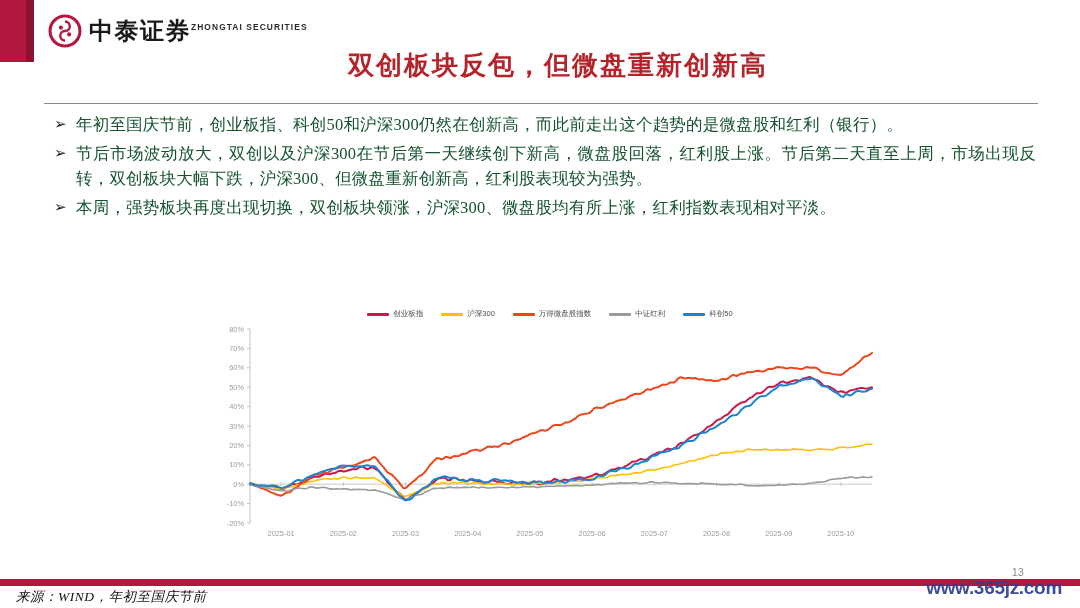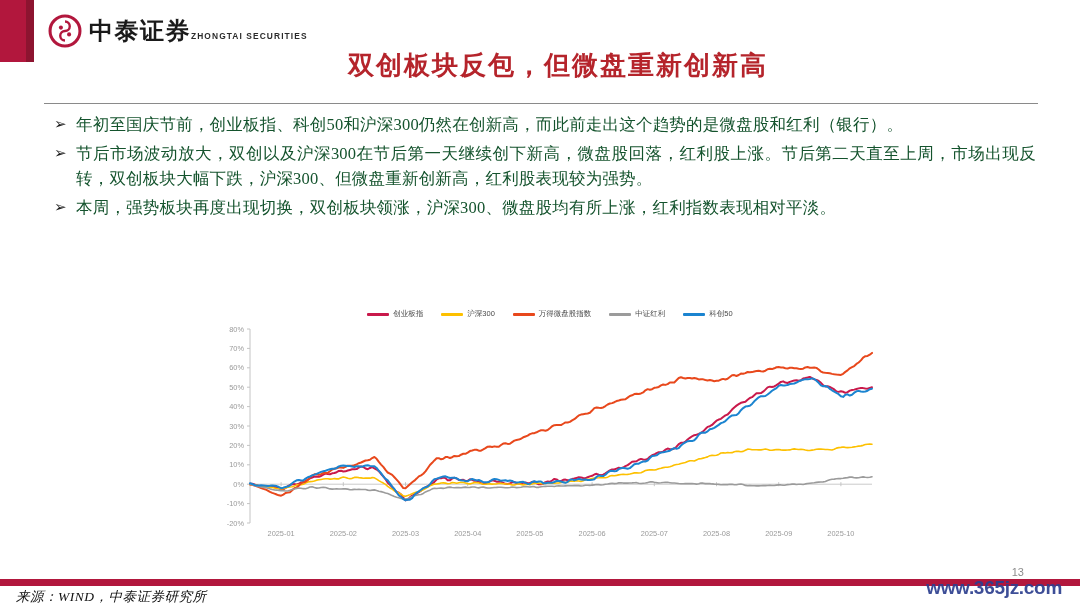--- a/index.html
+++ b/index.html
@@ -41,21 +41,21 @@
     font-size: 24px;
     letter-spacing: 1.5px;
     color: #1a1a1a;
   }
   #logo-en {
     font-family: "Liberation Sans", sans-serif;
     font-weight: bold;
     font-size: 8.4px;
     letter-spacing: 1.1px;
     color: #2b2b2b;
-    margin-top: 13px;
+    margin-top: 4px;
   }
 
   #page-title {
     position: absolute;
     left: 0; right: 0; top: 48px;
     text-align: center;
     font-family: "Liberation Serif", "DejaVu Serif", serif;
     font-weight: bold;
     font-size: 26px;
     letter-spacing: 2px;
@@ -280,15 +280,15 @@
       <text x="630.9" y="213" text-anchor="middle" class="axis-tick-label">2025-10</text>
       <path d="M40.00 160.69 L42.22 160.83 L44.44 161.44 L46.66 162.34 L48.89 162.87 L51.11 163.28 L53.33 163.36 L55.55 162.96 L57.77 163.10 L59.99 163.79 L62.21 163.93 L64.44 163.66 L66.66 164.08 L68.88 165.42 L71.10 166.69 L73.32 166.33 L75.54 164.81 L77.76 163.25 L79.99 162.03 L82.21 161.30 L84.43 161.12 L86.65 161.51 L88.87 160.75 L91.09 159.37 L93.31 159.09 L95.54 158.29 L97.76 156.57 L99.98 155.29 L102.20 154.49 L104.42 153.66 L106.64 153.59 L108.86 153.84 L111.09 153.00 L113.31 151.56 L115.53 150.60 L117.75 151.10 L119.97 151.27 L122.19 150.31 L124.41 150.03 L126.64 149.20 L128.86 147.88 L131.08 147.83 L133.30 148.49 L135.52 148.35 L137.74 147.55 L139.96 146.95 L142.19 146.33 L144.41 146.35 L146.63 146.07 L148.85 144.50 L151.07 143.40 L153.29 143.97 L155.51 145.54 L157.74 146.25 L159.96 144.99 L162.18 144.05 L164.40 145.31 L166.62 146.51 L168.84 148.11 L171.06 150.99 L173.29 153.31 L175.51 156.25 L177.73 159.69 L179.95 161.75 L182.17 163.91 L184.39 167.06 L186.61 168.86 L188.84 169.69 L191.06 171.51 L193.28 174.74 L195.50 177.37 L197.72 176.65 L199.94 174.38 L202.16 172.56 L204.39 171.51 L206.61 170.47 L208.83 169.21 L211.05 167.64 L213.27 165.54 L215.49 164.31 L217.71 163.23 L219.94 161.93 L222.16 160.69 L224.38 158.86 L226.60 156.49 L228.82 155.31 L231.04 155.25 L233.26 154.51 L235.49 155.15 L237.71 157.37 L239.93 157.37 L242.15 155.50 L244.37 154.65 L246.59 155.48 L248.81 156.93 L251.04 156.91 L253.26 156.77 L255.48 157.91 L257.70 157.74 L259.92 156.29 L262.14 156.78 L264.36 157.87 L266.59 157.71 L268.81 158.77 L271.03 160.14 L273.25 160.53 L275.47 160.55 L277.69 159.72 L279.91 158.25 L282.14 157.36 L284.36 157.76 L286.58 158.64 L288.80 158.83 L291.02 158.87 L293.24 159.82 L295.46 160.80 L297.69 161.04 L299.91 160.56 L302.13 159.22 L304.35 158.99 L306.57 160.10 L308.79 160.48 L311.01 160.38 L313.24 159.87 L315.46 159.59 L317.68 160.17 L319.90 160.22 L322.12 158.99 L324.34 158.69 L326.56 160.25 L328.79 161.25 L331.01 161.27 L333.23 160.65 L335.45 159.12 L337.67 158.59 L339.89 158.83 L342.11 157.49 L344.34 155.93 L346.56 156.43 L348.78 158.03 L351.00 158.05 L353.22 156.79 L355.44 156.62 L357.66 157.31 L359.89 157.02 L362.11 156.09 L364.33 155.58 L366.55 154.93 L368.77 154.31 L370.99 154.53 L373.21 155.04 L375.44 155.16 L377.66 154.28 L379.88 153.36 L382.10 152.84 L384.32 151.50 L386.54 150.83 L388.76 151.61 L390.99 152.12 L393.21 151.69 L395.43 150.34 L397.65 148.86 L399.87 147.42 L402.09 146.46 L404.31 146.53 L406.54 145.64 L408.76 144.77 L410.98 145.21 L413.20 144.52 L415.42 143.15 L417.64 142.17 L419.86 140.48 L422.09 138.77 L424.31 138.47 L426.53 138.27 L428.75 136.75 L430.97 135.89 L433.19 136.41 L435.41 136.78 L437.64 135.87 L439.86 133.72 L442.08 132.24 L444.30 131.51 L446.52 130.13 L448.74 129.20 L450.96 129.24 L453.19 128.60 L455.41 126.63 L457.63 125.55 L459.85 126.15 L462.07 126.30 L464.29 125.53 L466.51 123.70 L468.74 121.13 L470.96 119.80 L473.18 119.79 L475.40 118.67 L477.62 116.51 L479.84 114.82 L482.06 113.28 L484.29 112.21 L486.51 111.66 L488.73 110.96 L490.95 109.80 L493.17 108.43 L495.39 106.07 L497.61 103.86 L499.84 103.24 L502.06 101.96 L504.28 99.68 L506.50 97.65 L508.72 96.54 L510.94 95.85 L513.16 93.97 L515.39 92.36 L517.61 91.52 L519.83 89.20 L522.05 86.54 L524.27 84.44 L526.49 82.65 L528.71 81.21 L530.94 79.83 L533.16 79.30 L535.38 78.72 L537.60 76.72 L539.82 74.97 L542.04 74.17 L544.26 72.19 L546.49 70.29 L548.71 70.34 L550.93 70.10 L553.15 68.72 L555.37 66.64 L557.59 64.39 L559.81 63.67 L562.04 63.97 L564.26 63.44 L566.48 62.18 L568.70 60.66 L570.92 58.91 L573.14 58.36 L575.36 59.60 L577.59 60.01 L579.81 58.90 L582.03 58.13 L584.25 57.50 L586.47 57.18 L588.69 57.81 L590.91 57.17 L593.14 55.42 L595.36 55.03 L597.58 54.53 L599.80 53.88 L602.02 55.10 L604.24 56.35 L606.46 56.90 L608.69 57.98 L610.91 59.81 L613.13 62.28 L615.35 63.42 L617.57 63.24 L619.79 64.00 L622.01 65.07 L624.24 66.43 L626.46 68.39 L628.68 68.89 L630.90 68.21 L633.12 68.74 L635.34 69.85 L637.56 69.13 L639.79 67.64 L642.01 67.05 L644.23 66.63 L646.45 66.02 L648.67 65.39 L650.89 65.00 L653.11 65.12 L655.34 65.59 L657.56 65.74 L659.78 64.93 L662.00 64.24" fill="none" stroke="#c9194b" stroke-width="2" stroke-linejoin="round" stroke-linecap="round"></path>
       <path d="M40.00 161.68 L42.22 161.70 L44.44 161.88 L46.66 162.36 L48.89 162.86 L51.11 162.96 L53.33 162.94 L55.55 163.38 L57.77 163.93 L59.99 164.10 L62.21 164.49 L64.44 165.05 L66.66 165.45 L68.88 165.79 L71.10 165.90 L73.32 165.73 L75.54 165.01 L77.76 164.27 L79.99 164.00 L82.21 163.72 L84.43 162.89 L86.65 161.91 L88.87 161.65 L91.09 161.66 L93.31 161.19 L95.54 160.03 L97.76 159.02 L99.98 158.64 L102.20 158.47 L104.42 157.93 L106.64 157.14 L108.86 156.74 L111.09 156.42 L113.31 156.07 L115.53 155.79 L117.75 155.76 L119.97 156.16 L122.19 156.04 L124.41 155.59 L126.64 155.87 L128.86 155.85 L131.08 154.83 L133.30 154.08 L135.52 154.47 L137.74 155.33 L139.96 155.76 L142.19 155.34 L144.41 154.41 L146.63 154.30 L148.85 154.63 L151.07 154.89 L153.29 155.28 L155.51 155.14 L157.74 155.10 L159.96 155.16 L162.18 154.62 L164.40 154.82 L166.62 156.18 L168.84 157.61 L171.06 158.89 L173.29 160.06 L175.51 161.41 L177.73 163.34 L179.95 164.96 L182.17 166.15 L184.39 167.85 L186.61 169.16 L188.84 169.82 L191.06 171.14 L193.28 172.86 L195.50 173.26 L197.72 172.50 L199.94 171.63 L202.16 170.65 L204.39 169.71 L206.61 169.04 L208.83 168.64 L211.05 167.87 L213.27 166.70 L215.49 165.53 L217.71 164.05 L219.94 162.82 L222.16 161.94 L224.38 161.11 L226.60 160.96 L228.82 160.65 L231.04 160.00 L233.26 159.85 L235.49 160.13 L237.71 160.69 L239.93 160.45 L242.15 159.59 L244.37 159.79 L246.59 160.29 L248.81 159.70 L251.04 159.20 L253.26 159.51 L255.48 159.99 L257.70 160.61 L259.92 160.90 L262.14 160.27 L264.36 159.63 L266.59 159.69 L268.81 159.92 L271.03 160.46 L273.25 161.20 L275.47 161.32 L277.69 160.87 L279.91 160.89 L282.14 161.13 L284.36 160.98 L286.58 160.83 L288.80 160.46 L291.02 160.36 L293.24 160.73 L295.46 160.86 L297.69 160.93 L299.91 161.25 L302.13 161.86 L304.35 162.01 L306.57 161.19 L308.79 160.71 L311.01 161.36 L313.24 161.96 L315.46 161.54 L317.68 161.16 L319.90 161.51 L322.12 161.08 L324.34 160.33 L326.56 160.12 L328.79 160.14 L331.01 160.58 L333.23 160.60 L335.45 160.33 L337.67 160.16 L339.89 159.89 L342.11 160.19 L344.34 160.28 L346.56 160.03 L348.78 160.07 L351.00 159.54 L353.22 159.09 L355.44 159.42 L357.66 158.96 L359.89 158.17 L362.11 158.30 L364.33 158.19 L366.55 157.73 L368.77 158.02 L370.99 158.42 L373.21 157.84 L375.44 156.77 L377.66 156.30 L379.88 156.09 L382.10 155.46 L384.32 154.93 L386.54 154.94 L388.76 154.79 L390.99 154.49 L393.21 154.64 L395.43 154.72 L397.65 154.16 L399.87 152.95 L402.09 152.47 L404.31 152.71 L406.54 152.36 L408.76 151.85 L410.98 151.49 L413.20 151.36 L415.42 151.44 L417.64 151.36 L419.86 150.94 L422.09 150.41 L424.31 149.85 L426.53 149.75 L428.75 150.06 L430.97 149.79 L433.19 148.67 L435.41 147.58 L437.64 147.14 L439.86 146.83 L442.08 146.82 L444.30 147.07 L446.52 146.60 L448.74 145.75 L450.96 145.23 L453.19 144.62 L455.41 144.24 L457.63 144.21 L459.85 143.80 L462.07 143.03 L464.29 142.01 L466.51 141.44 L468.74 141.21 L470.96 140.52 L473.18 139.97 L475.40 139.56 L477.62 138.61 L479.84 137.75 L482.06 137.79 L484.29 137.93 L486.51 136.90 L488.73 135.86 L490.95 135.68 L493.17 135.12 L495.39 134.55 L497.61 133.87 L499.84 132.67 L502.06 132.37 L504.28 132.51 L506.50 132.24 L508.72 131.39 L510.94 130.03 L513.16 129.80 L515.39 130.00 L517.61 129.54 L519.83 129.71 L522.05 129.67 L524.27 128.69 L526.49 128.18 L528.71 128.38 L530.94 128.67 L533.16 128.41 L535.38 127.24 L537.60 126.17 L539.82 126.29 L542.04 126.81 L544.26 126.77 L546.49 126.69 L548.71 126.85 L550.93 126.89 L553.15 126.42 L555.37 125.93 L557.59 126.45 L559.81 127.23 L562.04 127.23 L564.26 126.89 L566.48 126.58 L568.70 126.57 L570.92 126.86 L573.14 127.09 L575.36 127.11 L577.59 127.04 L579.81 126.91 L582.03 126.34 L584.25 125.87 L586.47 126.18 L588.69 126.49 L590.91 126.32 L593.14 126.57 L595.36 127.05 L597.58 127.36 L599.80 127.46 L602.02 127.12 L604.24 126.82 L606.46 126.32 L608.69 126.04 L610.91 126.12 L613.13 126.21 L615.35 126.50 L617.57 126.53 L619.79 126.70 L622.01 126.94 L624.24 126.31 L626.46 125.15 L628.68 124.61 L630.90 124.39 L633.12 124.08 L635.34 124.38 L637.56 124.59 L639.79 124.45 L642.01 124.22 L644.23 123.84 L646.45 123.53 L648.67 123.13 L650.89 122.88 L653.11 122.35 L655.34 121.58 L657.56 121.20 L659.78 121.06 L662.00 121.25" fill="none" stroke="#fdc000" stroke-width="1.6" stroke-linejoin="round" stroke-linecap="round"></path>
       <path d="M40.00 161.43 L42.22 161.77 L44.44 162.65 L46.66 163.36 L48.89 164.05 L51.11 165.09 L53.33 165.90 L55.55 166.45 L57.77 167.54 L59.99 168.90 L62.21 169.83 L64.44 170.60 L66.66 171.51 L68.88 172.33 L71.10 172.67 L73.32 171.66 L75.54 170.06 L77.76 169.63 L79.99 169.16 L82.21 167.27 L84.43 165.24 L86.65 164.33 L88.87 162.64 L91.09 160.33 L93.31 159.35 L95.54 158.69 L97.76 157.16 L99.98 154.63 L102.20 152.53 L104.42 151.28 L106.64 151.17 L108.86 151.89 L111.09 151.14 L113.31 150.00 L115.53 150.00 L117.75 149.85 L119.97 148.30 L122.19 146.46 L124.41 145.78 L126.64 145.29 L128.86 144.48 L131.08 144.41 L133.30 144.89 L135.52 143.92 L137.74 142.70 L139.96 142.79 L142.19 142.72 L144.41 142.25 L146.63 141.32 L148.85 140.21 L151.07 139.51 L153.29 138.48 L155.51 137.49 L157.74 137.21 L159.96 136.76 L162.18 135.06 L164.40 134.02 L166.62 135.81 L168.84 138.91 L171.06 141.59 L173.29 143.86 L175.51 146.82 L177.73 149.52 L179.95 150.57 L182.17 151.88 L184.39 154.25 L186.61 156.61 L188.84 159.10 L191.06 162.19 L193.28 165.04 L195.50 165.32 L197.72 163.29 L199.94 161.17 L202.16 159.23 L204.39 157.64 L206.61 155.61 L208.83 153.41 L211.05 152.31 L213.27 150.78 L215.49 148.38 L217.71 145.20 L219.94 142.00 L222.16 139.84 L224.38 137.41 L226.60 135.27 L228.82 135.22 L231.04 136.29 L233.26 135.71 L235.49 134.12 L237.71 134.12 L239.93 134.97 L242.15 134.23 L244.37 132.95 L246.59 133.14 L248.81 133.10 L251.04 131.72 L253.26 130.78 L255.48 130.77 L257.70 129.58 L259.92 128.07 L262.14 127.56 L264.36 126.87 L266.59 126.75 L268.81 127.66 L271.03 127.66 L273.25 126.48 L275.47 125.14 L277.69 123.66 L279.91 123.59 L282.14 123.97 L284.36 123.36 L286.58 123.83 L288.80 123.73 L291.02 122.00 L293.24 120.59 L295.46 120.27 L297.69 120.91 L299.91 120.70 L302.13 119.09 L304.35 117.65 L306.57 116.95 L308.79 116.57 L311.01 115.73 L313.24 114.29 L315.46 113.47 L317.68 112.62 L319.90 111.12 L322.12 110.35 L324.34 110.14 L326.56 109.26 L328.79 108.07 L331.01 107.28 L333.23 107.27 L335.45 107.72 L337.67 107.06 L339.89 105.21 L342.11 103.22 L344.34 102.18 L346.56 101.95 L348.78 101.98 L351.00 102.07 L353.22 100.76 L355.44 99.42 L357.66 99.56 L359.89 98.87 L362.11 97.32 L364.33 96.16 L366.55 94.35 L368.77 92.41 L370.99 91.58 L373.21 91.20 L375.44 90.80 L377.66 90.50 L379.88 89.73 L382.10 87.55 L384.32 85.11 L386.54 84.43 L388.76 84.84 L390.99 84.98 L393.21 84.45 L395.43 83.04 L397.65 81.47 L399.87 80.52 L402.09 80.13 L404.31 79.22 L406.54 78.08 L408.76 77.48 L410.98 76.80 L413.20 76.44 L415.42 76.25 L417.64 74.60 L419.86 72.98 L422.09 72.27 L424.31 71.11 L426.53 70.80 L428.75 70.94 L430.97 70.44 L433.19 69.39 L435.41 67.36 L437.64 66.15 L439.86 66.71 L442.08 66.19 L444.30 64.85 L446.52 64.57 L448.74 63.93 L450.96 62.37 L453.19 61.48 L455.41 61.89 L457.63 61.11 L459.85 59.44 L462.07 59.61 L464.29 59.45 L466.51 57.25 L468.74 55.01 L470.96 54.31 L473.18 55.00 L475.40 55.55 L477.62 54.95 L479.84 54.96 L482.06 55.54 L484.29 54.96 L486.51 55.53 L488.73 56.44 L490.95 56.16 L493.17 56.37 L495.39 57.01 L497.61 57.43 L499.84 57.05 L502.06 57.52 L504.28 58.18 L506.50 57.80 L508.72 57.65 L510.94 56.53 L513.16 55.89 L515.39 56.46 L517.61 55.72 L519.83 53.97 L522.05 52.30 L524.27 52.07 L526.49 53.01 L528.71 52.03 L530.94 50.60 L533.16 50.83 L535.38 50.16 L537.60 49.01 L539.82 49.25 L542.04 49.10 L544.26 48.47 L546.49 48.04 L548.71 47.75 L550.93 48.24 L553.15 48.49 L555.37 47.70 L557.59 46.23 L559.81 45.71 L562.04 46.10 L564.26 45.31 L566.48 44.23 L568.70 44.11 L570.92 44.41 L573.14 44.52 L575.36 45.22 L577.59 45.60 L579.81 44.76 L582.03 44.72 L584.25 45.16 L586.47 45.29 L588.69 45.69 L590.91 46.02 L593.14 45.70 L595.36 44.44 L597.58 44.03 L599.80 44.68 L602.02 44.65 L604.24 44.50 L606.46 44.88 L608.69 46.47 L610.91 48.58 L613.13 49.48 L615.35 49.74 L617.57 49.89 L619.79 50.25 L622.01 50.87 L624.24 51.33 L626.46 51.60 L628.68 51.74 L630.90 51.94 L633.12 50.76 L635.34 48.88 L637.56 47.39 L639.79 45.28 L642.01 44.15 L644.23 43.02 L646.45 40.91 L648.67 39.52 L650.89 37.40 L653.11 34.54 L655.34 33.19 L657.56 32.96 L659.78 31.71 L662.00 29.92" fill="none" stroke="#e8481c" stroke-width="2" stroke-linejoin="round" stroke-linecap="round"></path>
       <path d="M40.00 161.24 L42.22 161.75 L44.44 162.43 L46.66 162.94 L48.89 163.37 L51.11 163.86 L53.33 164.21 L55.55 164.58 L57.77 165.18 L59.99 165.86 L62.21 166.44 L64.44 166.86 L66.66 167.08 L68.88 167.38 L71.10 167.73 L73.32 167.78 L75.54 167.93 L77.76 167.95 L79.99 167.22 L82.21 166.38 L84.43 165.95 L86.65 165.40 L88.87 164.96 L91.09 165.22 L93.31 165.67 L95.54 165.70 L97.76 165.09 L99.98 164.08 L102.20 163.82 L104.42 164.51 L106.64 165.11 L108.86 164.98 L111.09 164.44 L113.31 164.22 L115.53 164.46 L117.75 165.20 L119.97 165.89 L122.19 166.09 L124.41 165.96 L126.64 165.84 L128.86 166.03 L131.08 165.98 L133.30 165.84 L135.52 165.92 L137.74 166.14 L139.96 166.68 L142.19 166.65 L144.41 166.37 L146.63 166.43 L148.85 166.30 L151.07 166.43 L153.29 166.52 L155.51 166.54 L157.74 167.12 L159.96 167.56 L162.18 167.14 L164.40 166.88 L166.62 167.60 L168.84 168.26 L171.06 168.62 L173.29 169.24 L175.51 170.03 L177.73 170.60 L179.95 171.47 L182.17 172.59 L184.39 173.50 L186.61 174.19 L188.84 174.70 L191.06 175.50 L193.28 175.97 L195.50 175.80 L197.72 175.46 L199.94 174.72 L202.16 173.57 L204.39 172.65 L206.61 172.14 L208.83 171.78 L211.05 171.46 L213.27 170.45 L215.49 168.89 L217.71 167.98 L219.94 167.15 L222.16 165.88 L224.38 165.32 L226.60 165.50 L228.82 165.32 L231.04 165.17 L233.26 165.36 L235.49 165.07 L237.71 164.37 L239.93 164.16 L242.15 164.48 L244.37 164.74 L246.59 164.66 L248.81 164.55 L251.04 164.69 L253.26 164.34 L255.48 164.12 L257.70 164.51 L259.92 164.35 L262.14 163.94 L264.36 163.96 L266.59 164.52 L268.81 164.86 L271.03 164.31 L273.25 164.06 L275.47 164.60 L277.69 165.04 L279.91 165.02 L282.14 164.69 L284.36 164.49 L286.58 164.41 L288.80 164.22 L291.02 164.29 L293.24 164.51 L295.46 164.69 L297.69 164.82 L299.91 164.51 L302.13 164.06 L304.35 164.26 L306.57 164.65 L308.79 164.57 L311.01 164.25 L313.24 163.80 L315.46 163.52 L317.68 163.68 L319.90 163.96 L322.12 163.63 L324.34 163.63 L326.56 164.42 L328.79 164.35 L331.01 163.70 L333.23 163.52 L335.45 163.33 L337.67 163.25 L339.89 163.25 L342.11 163.30 L344.34 163.44 L346.56 163.03 L348.78 162.78 L351.00 162.96 L353.22 163.02 L355.44 162.90 L357.66 162.79 L359.89 162.82 L362.11 162.72 L364.33 162.61 L366.55 162.48 L368.77 162.63 L370.99 162.95 L373.21 162.67 L375.44 162.19 L377.66 162.31 L379.88 162.42 L382.10 162.08 L384.32 161.84 L386.54 161.56 L388.76 161.61 L390.99 161.99 L393.21 161.75 L395.43 161.21 L397.65 161.05 L399.87 160.66 L402.09 160.29 L404.31 160.59 L406.54 160.55 L408.76 159.88 L410.98 159.80 L413.20 160.08 L415.42 160.10 L417.64 160.11 L419.86 159.94 L422.09 159.91 L424.31 159.72 L426.53 159.67 L428.75 160.25 L430.97 160.51 L433.19 160.29 L435.41 160.07 L437.64 159.61 L439.86 158.89 L442.08 158.81 L444.30 159.28 L446.52 159.66 L448.74 159.93 L450.96 159.77 L453.19 159.52 L455.41 159.42 L457.63 159.33 L459.85 159.67 L462.07 159.97 L464.29 159.96 L466.51 160.19 L468.74 160.54 L470.96 160.74 L473.18 160.81 L475.40 160.67 L477.62 160.58 L479.84 160.59 L482.06 160.48 L484.29 160.73 L486.51 161.10 L488.73 160.67 L490.95 160.00 L493.17 160.17 L495.39 160.62 L497.61 160.55 L499.84 160.63 L502.06 160.92 L504.28 161.09 L506.50 161.18 L508.72 161.35 L510.94 161.70 L513.16 161.61 L515.39 161.53 L517.61 161.62 L519.83 161.31 L522.05 161.33 L524.27 161.81 L526.49 161.82 L528.71 161.29 L530.94 160.99 L533.16 161.45 L535.38 162.39 L537.60 162.76 L539.82 162.66 L542.04 162.73 L544.26 162.77 L546.49 162.83 L548.71 162.86 L550.93 162.78 L553.15 162.65 L555.37 162.62 L557.59 162.48 L559.81 162.37 L562.04 162.57 L564.26 162.50 L566.48 162.15 L568.70 161.88 L570.92 161.92 L573.14 162.26 L575.36 162.09 L577.59 161.61 L579.81 161.47 L582.03 161.10 L584.25 161.10 L586.47 161.53 L588.69 161.31 L590.91 161.29 L593.14 161.43 L595.36 160.91 L597.58 160.52 L599.80 160.29 L602.02 160.02 L604.24 159.81 L606.46 159.35 L608.69 159.09 L610.91 159.03 L613.13 158.89 L615.35 158.43 L617.57 157.49 L619.79 156.75 L622.01 156.32 L624.24 156.13 L626.46 155.80 L628.68 155.46 L630.90 155.58 L633.12 155.33 L635.34 154.86 L637.56 154.60 L639.79 154.12 L642.01 154.15 L644.23 154.69 L646.45 154.85 L648.67 154.75 L650.89 154.26 L653.11 153.88 L655.34 154.23 L657.56 154.52 L659.78 154.31 L662.00 153.76" fill="none" stroke="#9b9b9b" stroke-width="1.6" stroke-linejoin="round" stroke-linecap="round"></path>
       <path d="M40.00 160.29 L42.22 160.95 L44.44 161.99 L46.66 162.47 L48.89 162.42 L51.11 162.33 L53.33 162.42 L55.55 162.72 L57.77 163.05 L59.99 162.77 L62.21 162.43 L64.44 162.68 L66.66 163.06 L68.88 164.03 L71.10 165.15 L73.32 164.79 L75.54 163.94 L77.76 163.55 L79.99 162.27 L82.21 160.22 L84.43 158.54 L86.65 157.33 L88.87 156.96 L91.09 157.58 L93.31 157.49 L95.54 155.64 L97.76 154.26 L99.98 153.49 L102.20 152.36 L104.42 151.67 L106.64 150.91 L108.86 149.88 L111.09 148.84 L113.31 148.20 L115.53 147.69 L117.75 146.90 L119.97 146.22 L122.19 145.72 L124.41 145.70 L126.64 144.93 L128.86 143.36 L131.08 142.68 L133.30 142.52 L135.52 142.69 L137.74 143.09 L139.96 143.03 L142.19 143.55 L144.41 143.95 L146.63 143.27 L148.85 143.32 L151.07 143.66 L153.29 143.25 L155.51 142.49 L157.74 142.24 L159.96 142.86 L162.18 143.26 L164.40 143.22 L166.62 144.98 L168.84 147.79 L171.06 150.18 L173.29 153.45 L175.51 155.92 L177.73 157.38 L179.95 160.32 L182.17 163.62 L184.39 165.96 L186.61 169.45 L188.84 172.50 L191.06 173.87 L193.28 176.13 L195.50 177.30 L197.72 176.59 L199.94 176.64 L202.16 175.21 L204.39 172.01 L206.61 169.83 L208.83 168.33 L211.05 166.78 L213.27 165.15 L215.49 164.31 L217.71 163.52 L219.94 161.38 L222.16 158.25 L224.38 156.13 L226.60 155.62 L228.82 154.94 L231.04 154.10 L233.26 153.46 L235.49 153.34 L237.71 154.29 L239.93 154.98 L242.15 154.81 L244.37 154.71 L246.59 155.28 L248.81 156.70 L251.04 157.33 L253.26 157.42 L255.48 158.15 L257.70 158.10 L259.92 156.91 L262.14 155.94 L264.36 156.68 L266.59 157.41 L268.81 157.03 L271.03 157.99 L273.25 159.20 L275.47 159.27 L277.69 159.22 L279.91 158.37 L282.14 156.75 L284.36 156.05 L286.58 156.17 L288.80 156.88 L291.02 157.85 L293.24 157.40 L295.46 157.29 L297.69 157.97 L299.91 157.47 L302.13 157.91 L304.35 159.27 L306.57 159.39 L308.79 159.26 L311.01 159.00 L313.24 158.85 L315.46 159.84 L317.68 160.91 L319.90 160.74 L322.12 159.00 L324.34 158.23 L326.56 159.02 L328.79 158.50 L331.01 158.55 L333.23 160.13 L335.45 160.29 L337.67 159.83 L339.89 159.86 L342.11 159.68 L344.34 158.97 L346.56 158.02 L348.78 157.99 L351.00 158.50 L353.22 159.17 L355.44 159.80 L357.66 158.88 L359.89 156.75 L362.11 156.43 L364.33 157.29 L366.55 156.65 L368.77 155.82 L370.99 156.41 L373.21 156.85 L375.44 156.52 L377.66 156.98 L379.88 157.12 L382.10 156.85 L384.32 156.24 L386.54 153.87 L388.76 152.50 L390.99 153.06 L393.21 153.06 L395.43 151.74 L397.65 149.47 L399.87 148.05 L402.09 147.85 L404.31 148.28 L406.54 147.99 L408.76 146.12 L410.98 145.05 L413.20 145.05 L415.42 145.31 L417.64 145.73 L419.86 145.14 L422.09 143.28 L424.31 141.22 L426.53 140.66 L428.75 140.63 L430.97 139.43 L433.19 138.55 L435.41 138.46 L437.64 137.53 L439.86 135.13 L442.08 133.10 L444.30 132.75 L446.52 132.37 L448.74 130.70 L450.96 129.58 L453.19 129.28 L455.41 128.67 L457.63 128.34 L459.85 127.76 L462.07 126.11 L464.29 125.12 L466.51 125.82 L468.74 125.10 L470.96 122.48 L473.18 120.72 L475.40 119.42 L477.62 118.19 L479.84 118.10 L482.06 118.12 L484.29 117.22 L486.51 115.02 L488.73 111.75 L490.95 109.70 L493.17 109.41 L495.39 109.63 L497.61 108.40 L499.84 106.21 L502.06 105.70 L504.28 104.88 L506.50 103.37 L508.72 101.87 L510.94 100.16 L513.16 99.34 L515.39 98.02 L517.61 95.86 L519.83 93.77 L522.05 92.43 L524.27 92.21 L526.49 92.09 L528.71 90.16 L530.94 87.18 L533.16 85.10 L535.38 83.60 L537.60 83.14 L539.82 82.85 L542.04 80.90 L544.26 78.35 L546.49 76.31 L548.71 74.35 L550.93 73.21 L553.15 73.33 L555.37 73.01 L557.59 71.53 L559.81 69.71 L562.04 67.78 L564.26 66.37 L566.48 65.11 L568.70 62.83 L570.92 61.91 L573.14 62.43 L575.36 62.39 L577.59 61.95 L579.81 61.08 L582.03 60.66 L584.25 60.47 L586.47 59.56 L588.69 58.36 L590.91 57.53 L593.14 56.67 L595.36 56.15 L597.58 56.36 L599.80 55.98 L602.02 55.37 L604.24 55.98 L606.46 57.68 L608.69 59.84 L610.91 62.32 L613.13 63.35 L615.35 63.01 L617.57 63.87 L619.79 65.85 L622.01 67.28 L624.24 68.57 L626.46 69.94 L628.68 71.20 L630.90 73.27 L633.12 73.89 L635.34 71.86 L637.56 71.29 L639.79 72.53 L642.01 71.76 L644.23 69.71 L646.45 68.30 L648.67 67.88 L650.89 68.56 L653.11 68.78 L655.34 68.48 L657.56 67.77 L659.78 66.20 L662.00 65.76" fill="none" stroke="#1b84d0" stroke-width="2" stroke-linejoin="round" stroke-linecap="round"></path>
     </svg>
 </div>
 
 <div id="footer-bar"></div>
-<div id="footer-source">来源：WIND，中泰证券研究所</div>
+<div id="footer-source">来源：WIND，年初至国庆节前</div>
 <div id="page-number">13</div>
 <div id="watermark">www.365jz.com</div>
 
 </body></html>

